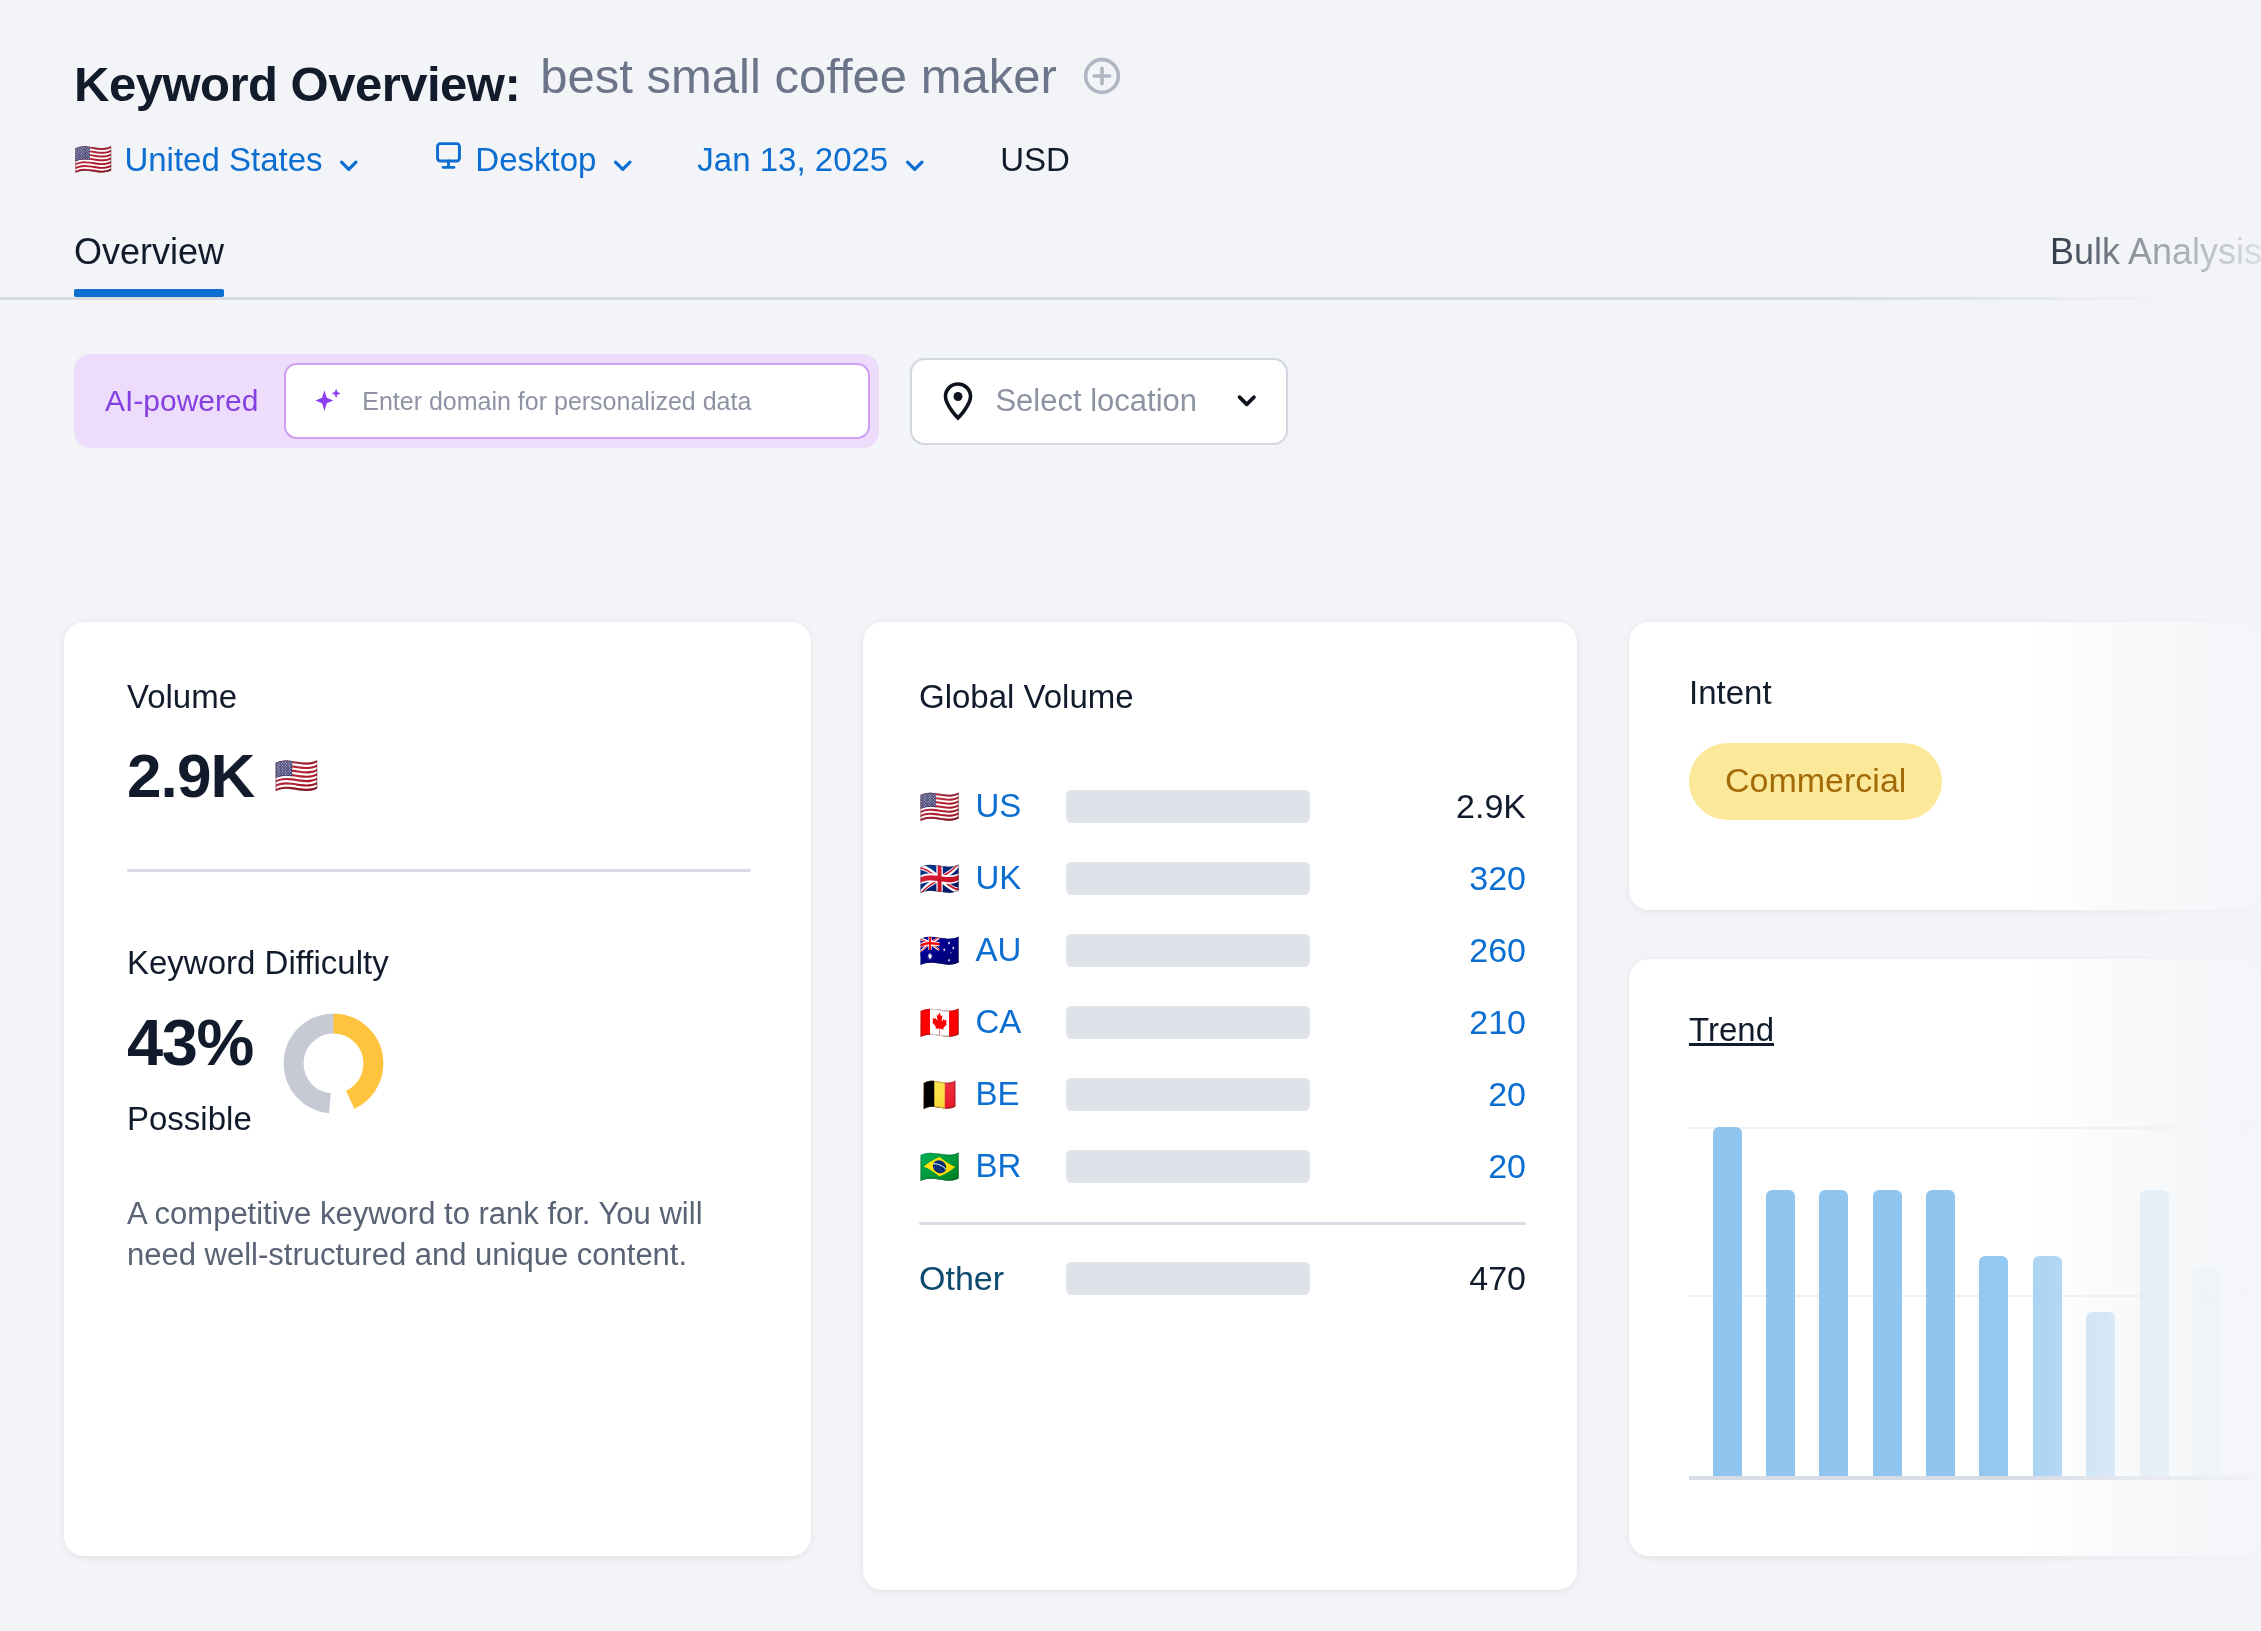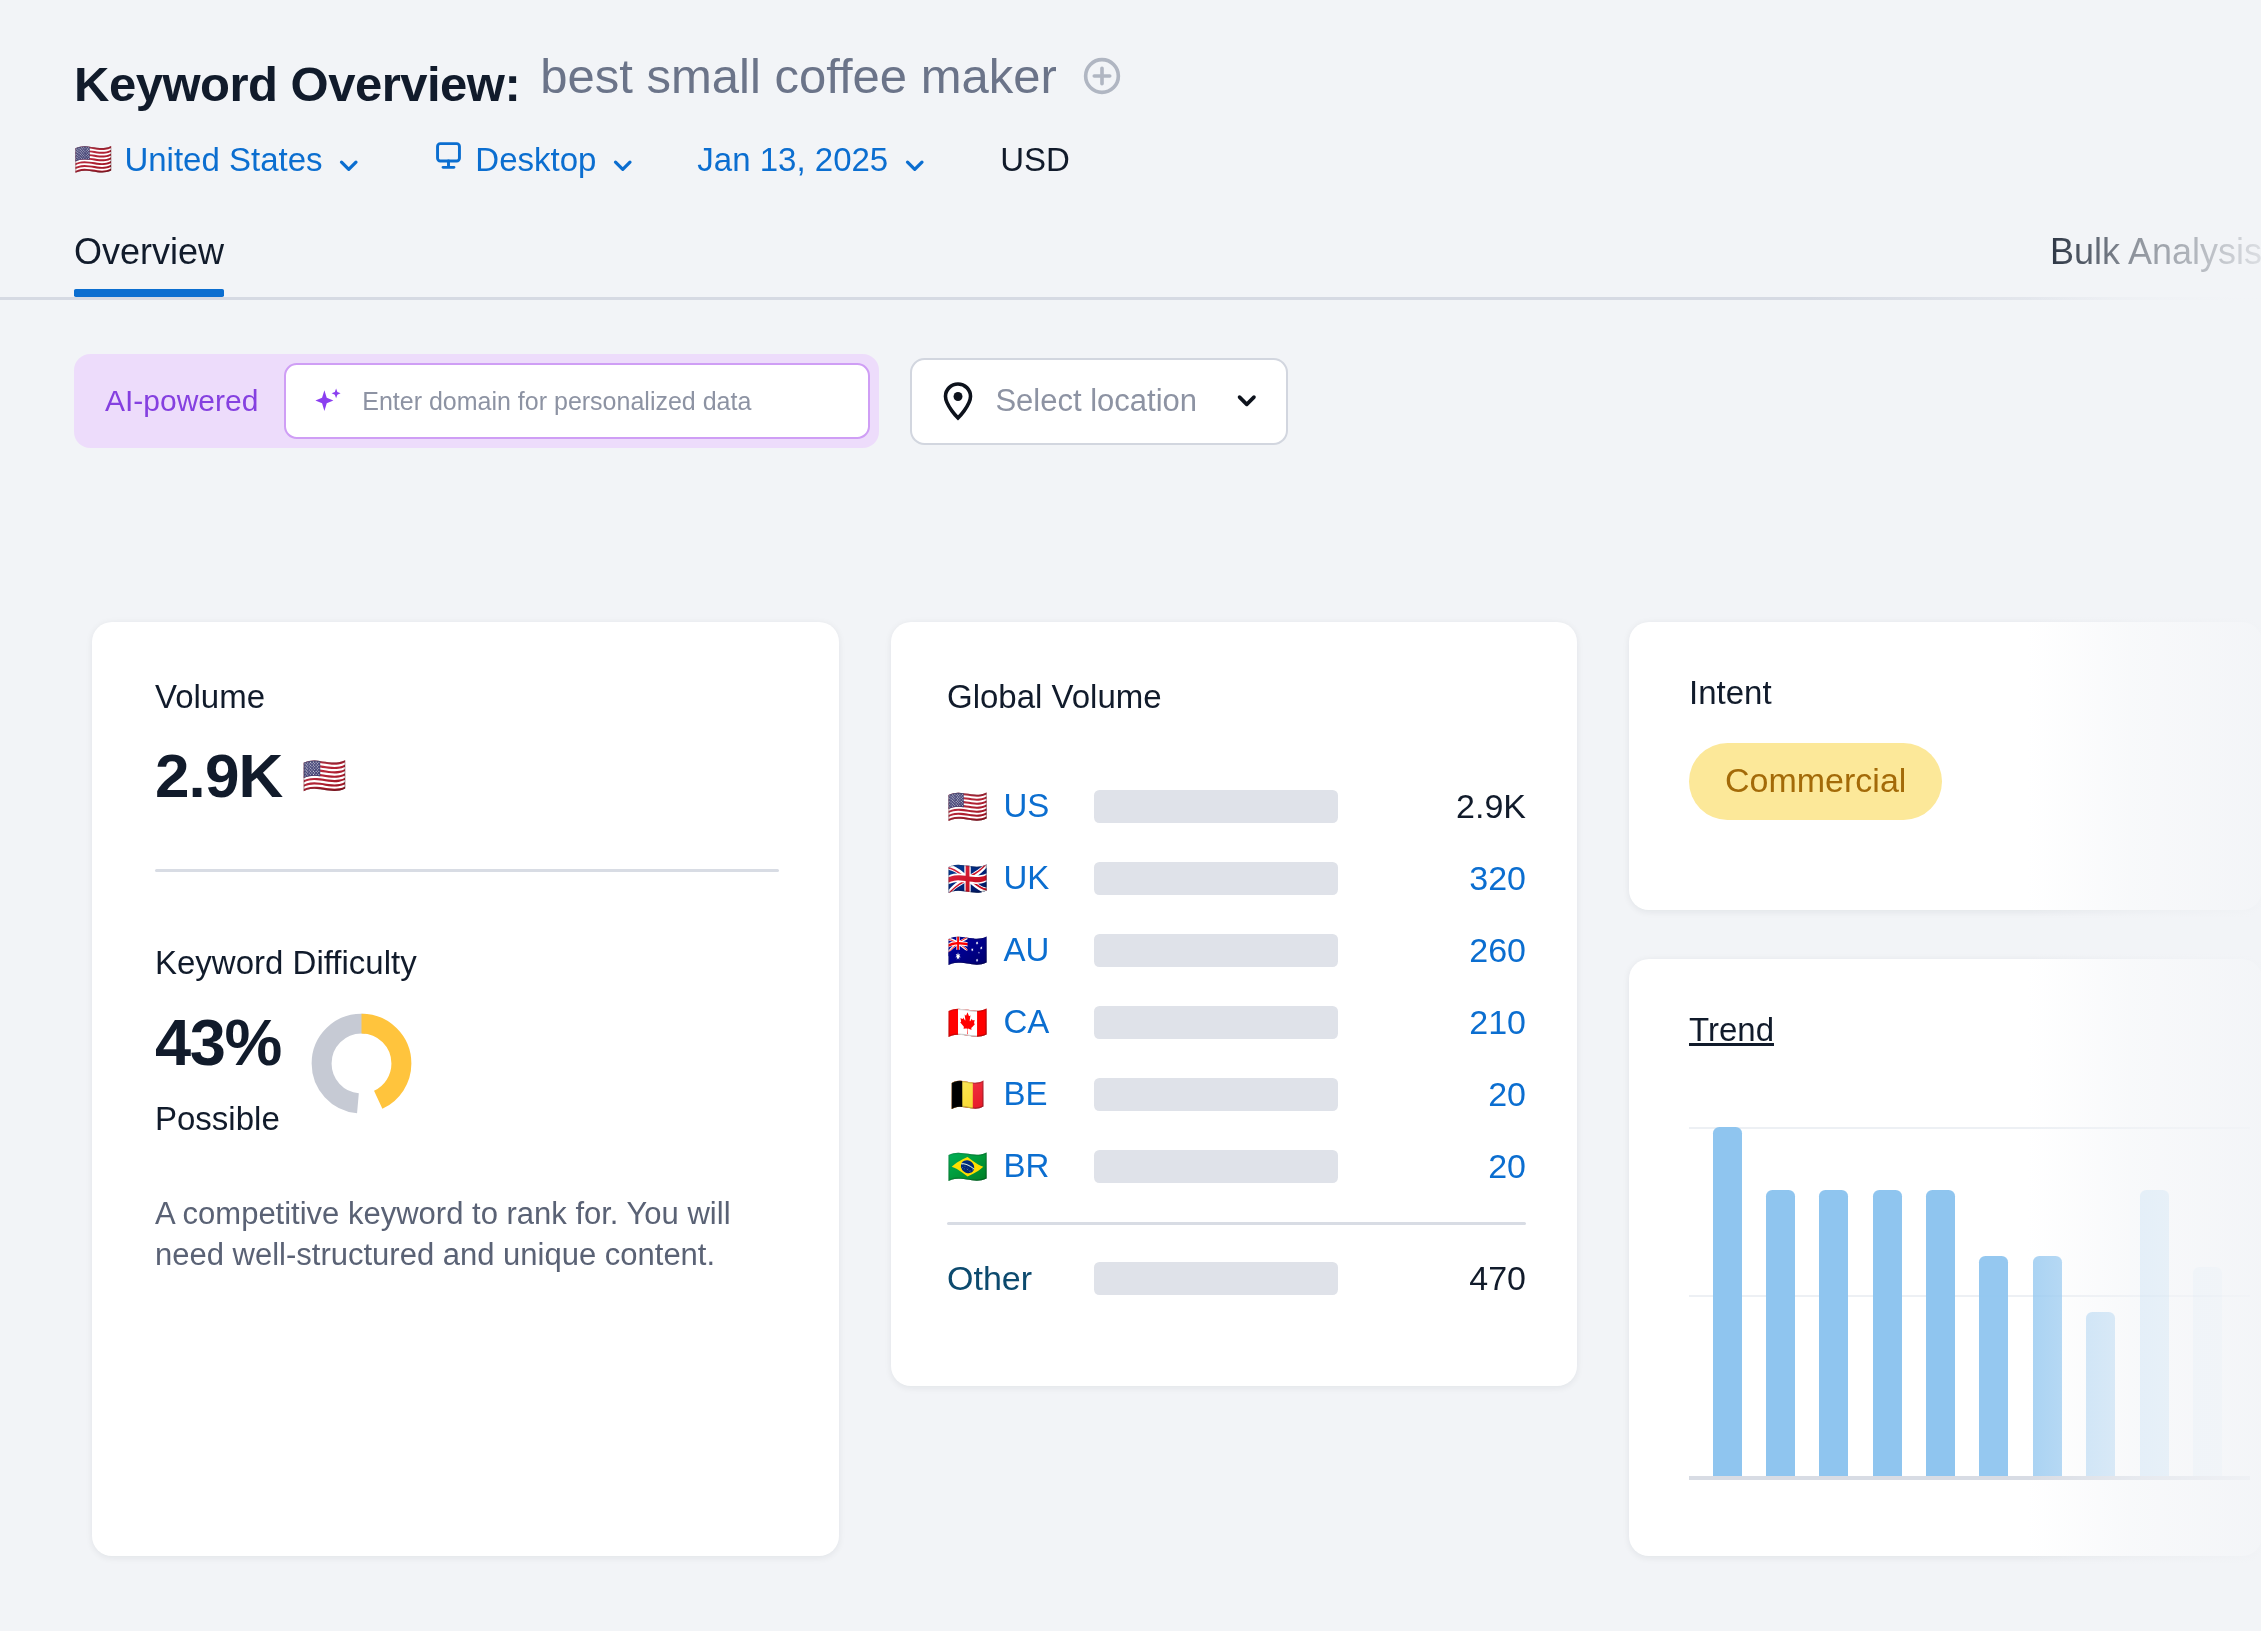--- a/index.html
+++ b/index.html
@@ -157,21 +157,21 @@
   .pin { flex: 0 0 34px; width: 34px; height: 40px; }
   .loc-text { font-size: 31px; color: #8d93a3; white-space: nowrap; }
   .loc-chev { width: 23.5px; height: 23.5px; margin-left: 18px; }
 
   
   .cards {
     position: absolute;
     left: 0; right: 0;
     top: 622px;
     height: 948px;
-    padding-left: 92px;
+    padding-left: 64px;
     display: flex;
     gap: 52px;
     align-items: flex-start;
   }
   .card {
     background: #ffffff;
     border-radius: 20px;
     box-shadow: 0 1.8px 7.2px rgba(17,27,43,0.07);
   }
 
@@ -232,21 +232,21 @@
     margin-top: 56px;
     font-size: 31px;
     line-height: 1.31;
     color: #5a6275;
     max-width: 633px;
   }
 
   
   .card-global {
     width: 758px;
-    height: 764px;
+    height: 968px;
     padding: 56px 51px 0 56px;
   }
   .gv-value { margin-top: 27px; }
   .country-list { margin-top: 54px; }
   .country-row {
     display: flex;
     align-items: center;
     height: 72px;
   }
   .cr-flagname {

